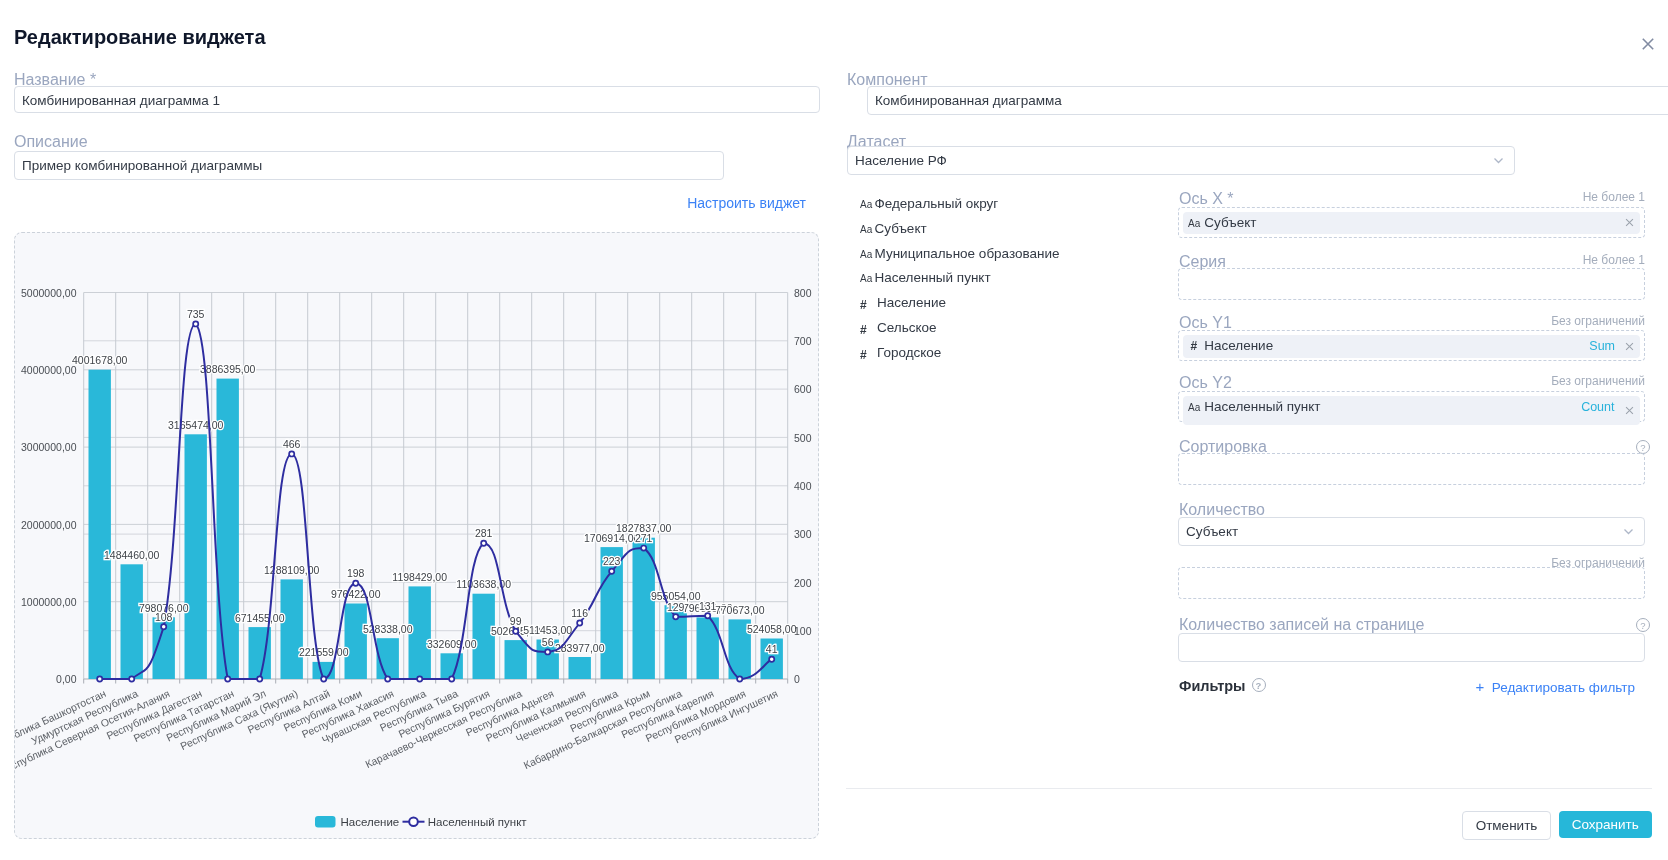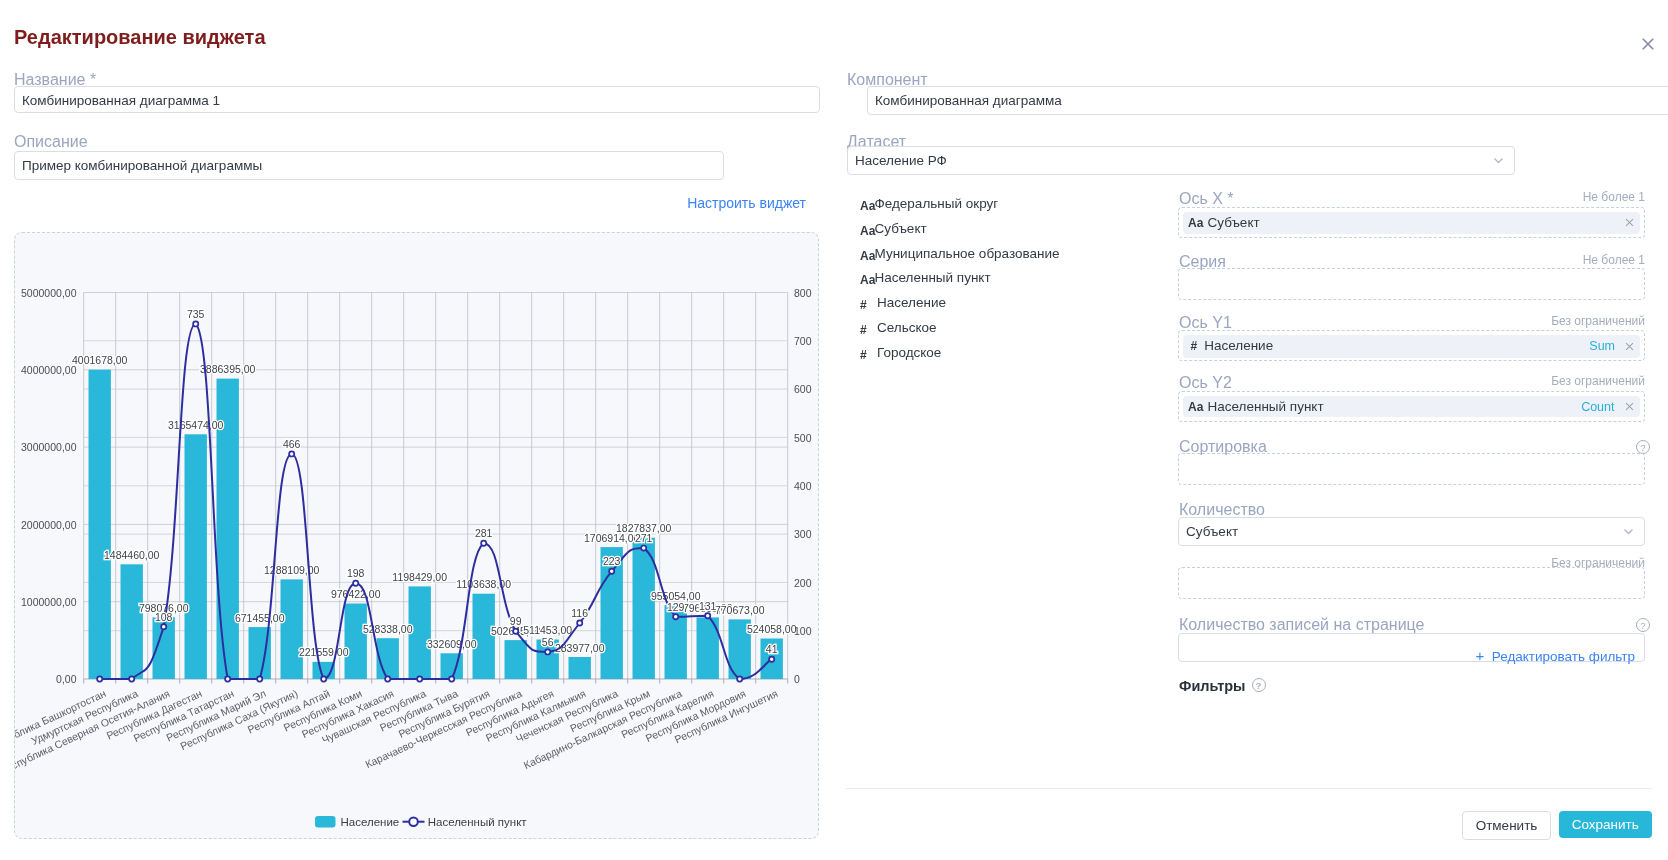--- a/index.html
+++ b/index.html
@@ -4,28 +4,28 @@
 *{margin:0;padding:0;box-sizing:border-box}
 html,body{width:1668px;height:860px;background:#fff;font-family:"Liberation Sans",sans-serif;position:relative;overflow:hidden}
 .abs{position:absolute}
 .lbl{position:absolute;font-size:16px;color:#9aa6bf;white-space:nowrap}
 .rlbl{position:absolute;font-size:12px;color:#a4adbc;white-space:nowrap}
 .inp{position:absolute;border:1px solid #d9dee6;border-radius:4px;background:#fff;font-size:13.5px;color:#333a45;line-height:27px;padding:0 0 0 7px;white-space:nowrap}
 .zone{position:absolute;border:1px dashed #c7d0de;border-radius:4px}
 .chip{position:absolute;left:4px;top:4px;right:4px;background:#eef1f7;border-radius:4px;font-size:13.5px;color:#333a45;white-space:nowrap}
 .xw{position:absolute;right:6px;top:50%;margin-top:-4.5px;width:9px;height:9px}
 .xw svg{display:block}
-.aa{font-size:12px;letter-spacing:-0.2px;font-weight:700;color:#343a43;letter-spacing:0}
+.aa{font-size:10px;letter-spacing:-0.2px;font-weight:400;color:#343a43;letter-spacing:0}
 .hash{font-size:12px;font-weight:700;color:#343a43}
 .q{display:inline-block;width:14px;height:14px;border:1px solid #a6afbd;border-radius:50%;color:#a6afbd;font-size:9.5px;line-height:13px;text-align:center;vertical-align:1px}
 .link{position:absolute;color:#3b82f6;white-space:nowrap}
 .fieldrow{position:absolute;left:860px;height:18px;font-size:13.5px;color:#333a45;white-space:nowrap}
 
 </style></head><body>
-<div class="abs" style="left:14px;top:26px;font-size:20px;font-weight:700;color:#7f1d1d">Редактирование виджета</div>
+<div class="abs" style="left:14px;top:26px;font-size:20px;font-weight:700;color:#0f172a">Редактирование виджета</div>
 <svg class="abs" width="12" height="12" viewBox="0 0 12 12" style="left:1642px;top:38px">
     <path d="M0.8,0.8 L11.2,11.2 M11.2,0.8 L0.8,11.2" stroke="#818ba2" stroke-width="1.6"></path>
   </svg>
 <div class="lbl" style="left:14px;top:71px">Название *</div>
 <div class="inp" style="left:14px;top:86px;width:806px;height:27px">Комбинированная диаграмма 1</div>
 <div class="lbl" style="left:14px;top:132.5px">Описание</div>
 <div class="inp" style="left:14px;top:151px;width:710px;height:29px">Пример комбинированной диаграммы</div>
 <div class="link" style="right:862px;top:195px;font-size:14px;font-weight:500">Настроить виджет</div>
 <div class="lbl" style="left:847px;top:71px">Компонент</div>
 <div class="inp" style="left:867px;top:86px;width:891px;height:29px">Комбинированная диаграмма<svg width="11" height="7" viewBox="0 0 11 7" style="position:absolute;right:10px;top:50%;margin-top:-3px">
@@ -59,40 +59,40 @@
 <div class="zone" style="left:1178px;top:330px;width:467px;height:31px">
     <div class="chip" style="height:22.5px;line-height:22.5px"><span class="hash" style="margin-left:7.5px">#</span><span style="margin-left:7px">Население</span><span style="position:absolute;right:25px;color:#27b2db;font-size:12.5px">Sum</span><span class="xw">
         <svg width="9" height="9" viewBox="0 0 10 10">
           <path d="M1.2,1.2 L8.8,8.8 M8.8,1.2 L1.2,8.8" stroke="#9ba2ac" stroke-width="1.15"></path>
         </svg>
       </span></div>
   </div>
 <div class="lbl" style="left:1179px;top:374px">Ось Y2</div>
 <div class="rlbl" style="right:23px;top:374px">Без ограничений</div>
 <div class="zone" style="left:1178px;top:391px;width:467px;height:30.5px">
-    <div class="chip" style="height:21px;line-height:22.5px"><span class="aa" style="margin-left:5px">Аа</span><span style="margin-left:4px">Населенный пункт</span><span style="position:absolute;right:25.5px;color:#27b2db;font-size:12.5px">Count</span><span class="xw">
+    <div class="chip" style="height:29px;line-height:22.5px"><span class="aa" style="margin-left:5px">Аа</span><span style="margin-left:4px">Населенный пункт</span><span style="position:absolute;right:25.5px;color:#27b2db;font-size:12.5px">Count</span><span class="xw">
         <svg width="9" height="9" viewBox="0 0 10 10">
           <path d="M1.2,1.2 L8.8,8.8 M8.8,1.2 L1.2,8.8" stroke="#9ba2ac" stroke-width="1.15"></path>
         </svg>
       </span></div>
   </div>
 <div class="lbl" style="left:1179px;top:438px">Сортировка</div>
 <div class="abs" style="right:18px;top:437.5px"><span class="q">?</span></div>
 <div class="zone" style="left:1178px;top:452.5px;width:467px;height:32px"></div>
 <div class="lbl" style="left:1179px;top:501px">Количество</div>
 <div class="inp" style="left:1178px;top:516.5px;width:467px;height:29px;line-height:27px">Субъект<svg width="11" height="7" viewBox="0 0 11 7" style="position:absolute;right:10px;top:50%;margin-top:-3px">
       <polyline points="1.5,1.5 5.5,5.5 9.5,1.5" fill="none" stroke="#aeb7c8" stroke-width="1.3"></polyline>
     </svg></div>
 <div class="rlbl" style="right:23px;top:556px">Без ограничений</div>
 <div class="zone" style="left:1178px;top:567px;width:467px;height:31.5px"></div>
 <div class="lbl" style="left:1179px;top:616px">Количество записей на странице</div>
 <div class="abs" style="right:18px;top:615.5px"><span class="q">?</span></div>
 <div class="inp" style="left:1178px;top:632.5px;width:467px;height:29px"></div>
 <div class="abs" style="left:1179px;top:678px;font-size:14.5px;font-weight:700;color:#2b313b">Фильтры&nbsp;<span class="q" style="vertical-align:2px;margin-left:2px">?</span></div>
-<div class="link" style="right:33px;top:647px;font-size:13.5px;font-weight:500"><span style="font-size:15px">+</span>&nbsp; Редактировать фильтр</div>
+<div class="link" style="right:33px;top:678px;font-size:13.5px;font-weight:500"><span style="font-size:15px">+</span>&nbsp; Редактировать фильтр</div>
 <div class="abs" style="left:846px;top:788px;width:806px;height:1px;background:#e9ebef"></div>
 <div class="abs" style="left:1462px;top:811px;width:89px;height:28.5px;border:1px solid #d9dee6;border-radius:4px;background:#fff;font-size:13.5px;color:#333a45;text-align:center;line-height:27px">Отменить</div>
 <div class="abs" style="left:1558.5px;top:811px;width:93.5px;height:27px;border-radius:4px;background:#26b7d9;font-size:13.5px;color:#fff;font-weight:500;text-align:center;line-height:28px">Сохранить</div>
 <div class="abs" style="left:14px;top:232px;width:805px;height:607px;background:#f7f8fb;border:1px dashed #ccd2da;border-radius:8px;overflow:hidden">
 <svg width="806" height="607" viewBox="0 0 806 607" style="position:absolute;left:0;top:0;font-family:'Liberation Sans',sans-serif">
 <line x1="68.7" y1="107.8" x2="772.7" y2="107.8" stroke="#d3d6dc" stroke-width="1"></line>
 <line x1="68.7" y1="156.1" x2="772.7" y2="156.1" stroke="#d3d6dc" stroke-width="1"></line>
 <line x1="68.7" y1="204.4" x2="772.7" y2="204.4" stroke="#d3d6dc" stroke-width="1"></line>
 <line x1="68.7" y1="252.8" x2="772.7" y2="252.8" stroke="#d3d6dc" stroke-width="1"></line>
 <line x1="68.7" y1="301.1" x2="772.7" y2="301.1" stroke="#d3d6dc" stroke-width="1"></line>

